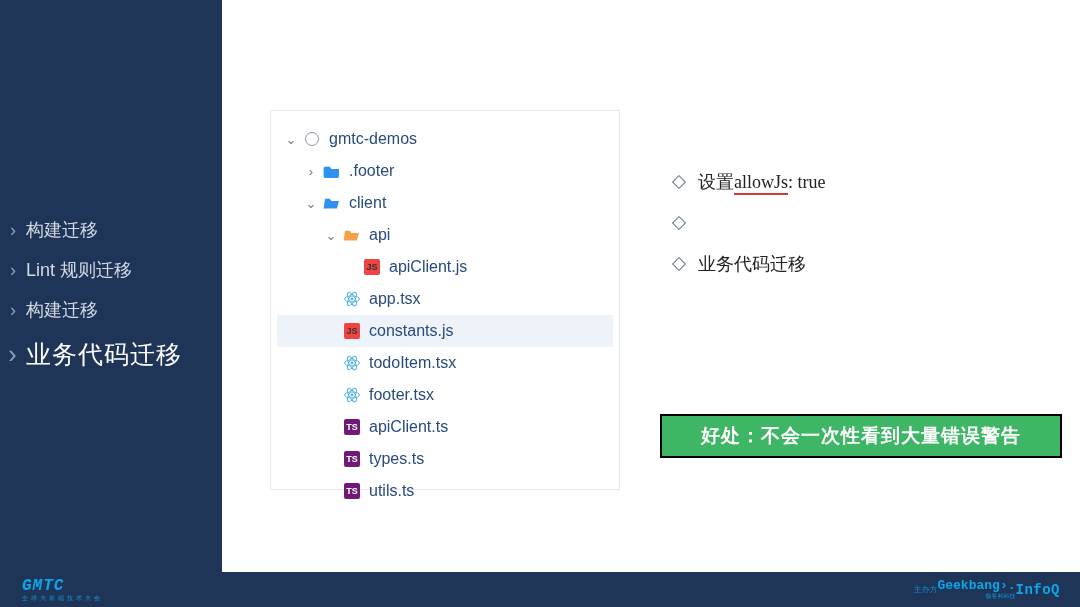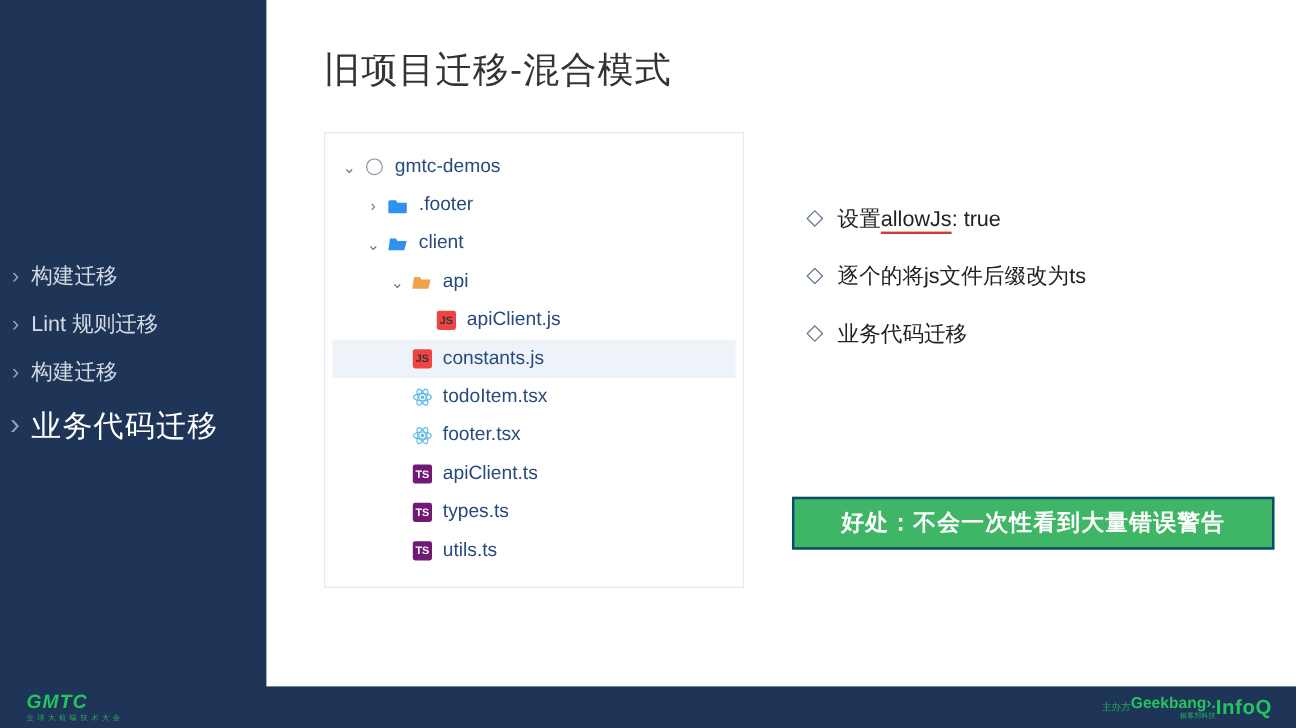--- a/index.html
+++ b/index.html
@@ -9,28 +9,28 @@
   
   .sidebar {
     position: absolute; left: 0; top: 0; width: 222px; height: 607px;
     background: #1f3558;
   }
   .nav { position: absolute; top: 210px; left: 0; width: 100%; color: #e8ecf2; }
   .nav-item { display: flex; align-items: center; gap: 6px; padding: 8px 0 8px 6px; font-size: 18px; color: #d4dbe4; }
   .nav-item.active { font-size: 25px; color: #ffffff; font-weight: 400; letter-spacing: 1px; }
   .nav-item .chev { color: #8ea0b5; width: 14px; display: inline-block; text-align: center; }
 
-  .footer { position: absolute; left: 0; bottom: 0; width: 1080px; height: 35px; background: #1f3558; display: flex; align-items: center; color: #22c55e; }
+  .footer { position: absolute; left: 0; bottom: 0; width: 1080px; height: 35px; background: #1f3558; display: flex; align-items: center; color: #0ea5e9; font-family: Liberation Mono, monospace; }
   .footer .logo-left { margin-left: 22px; font-weight: 800; letter-spacing: 1px; font-size: 16px; font-style: italic; }
   .footer .logo-left .sub { display:block; font-size: 6px; font-weight:400; letter-spacing:3px; font-style:normal; opacity:.85; margin-top:-1px;}
   .footer .right { margin-left: auto; margin-right: 20px; display: flex; align-items: center; gap: 0; }
   .footer .right .tiny { font-size: 8px; opacity: .8; }
   .footer .right .geek { font-size: 13px; font-weight: 600; }
   .footer .right .geek .sub2{display:block;font-size:6px;font-weight:400;text-align:right;opacity:.85;margin-top:-1px;}
-  .footer .right .infoq { font-size: 17px; font-weight: 800; letter-spacing: .5px; }
+  .footer .right .infoq { font-size: 14px; font-weight: 800; letter-spacing: .5px; }
 
   
   .main { position: absolute; left: 222px; top: 0; width: 858px; height: 572px; }
   .title { position: absolute; left: 48px; top: 38px; font-size: 30px; color: #333; letter-spacing: 1px; }
 
   
   .tree-wrap {
     position: absolute; left: 48px; top: 110px; width: 350px; height: 380px;
     border: 1px solid #e6e9ed; background: #fff;
   }
@@ -49,28 +49,28 @@
   .ico-circle { width: 14px; height: 14px; border: 1.5px solid #8a93a0; border-radius: 50%; }
   .ico-folder { fill: #2f91f0; }
   .ico-folder.open { fill: #2f91f0; }
   .ico-folder.orange { fill: #f0a24a; }
   .ico-js { width:16px;height:16px;background:#ef4444;color:#333;font-size:9px;font-weight:700;display:flex;align-items:center;justify-content:center;border-radius:2px;}
   .ico-ts { width:16px;height:16px;background:#701a75;color:#fff;font-size:9px;font-weight:700;display:flex;align-items:center;justify-content:center;border-radius:2px;}
   .ico-react svg { stroke:#5bb7e5; }
 
   
   .bullets { position: absolute; left: 452px; top: 170px; width: 380px; }
-  .bullets li { list-style: none; display: flex; align-items: center; gap: 14px; margin-bottom: 24px; font-size: 18px; color: #222; }
+  .bullets li { list-style: none; display: flex; align-items: center; gap: 14px; margin-bottom: 24px; font-size: 18px; color: #222; font-family: Liberation Serif, serif; }
   .diamond { width: 10px; height: 10px; border: 1.5px solid #5b728e; transform: rotate(45deg); flex-shrink:0; }
   .underline-red { border-bottom: 2px solid #d03939; padding-bottom:1px;}
 
   
   .callout {
     position: absolute; left: 438px; top: 414px; width: 402px; height: 44px;
-    background: #3eb665; border: 2px solid #0c4a6e; color: #fff; font-size: 19px; font-weight: 600;
+    background: #3eb665; border: 2px solid #000000; color: #fff; font-size: 19px; font-weight: 600;
     display: flex; align-items: center; justify-content: center; letter-spacing: 1px; text-align: right;
   }
 </style>
 </head>
 <body>
 
 <div class="slide">
 
   <div class="sidebar">
     <div class="nav">
@@ -87,21 +87,20 @@
         <span>构建迁移</span>
       </div>
       <div class="nav-item active">
         <span class="chev">›</span>
         <span>业务代码迁移</span>
       </div>
     </div>
   </div>
 
   <div class="main">
-    <div class="title">旧项目迁移-混合模式</div>
 
     <div class="tree-wrap">
       <div class="tree">
 
         <div class="row ind1">
           <span class="arrow">⌄</span>
           <span class="ico">
               <span class="ico-circle"></span>
             </span>
           <span class="label">gmtc-demos</span>
@@ -138,20 +137,32 @@
         </div>
 
         <div class="row ind4">
           <span class="arrow"></span>
           <span class="ico">
               <span class="ico-js">JS</span>
             </span>
           <span class="label">apiClient.js</span>
         </div>
 
+        <div class="row ind3">
+          <span class="arrow"></span>
+          <span class="ico ico-react">
+            <svg width="18" height="18" viewBox="0 0 24 24" fill="none" stroke-width="1.3">
+                <circle cx="12" cy="12" r="2" fill="#5bb7e5" stroke="none"></circle>
+                <ellipse cx="12" cy="12" rx="10" ry="4"></ellipse>
+                <ellipse cx="12" cy="12" rx="10" ry="4" transform="rotate(60 12 12)"></ellipse>
+                <ellipse cx="12" cy="12" rx="10" ry="4" transform="rotate(120 12 12)"></ellipse>
+              </svg>
+          </span>
+          <span class="label">app.tsx</span>
+        </div>
 
         <div class="row ind3 selected">
           <span class="arrow"></span>
           <span class="ico">
               <span class="ico-js">JS</span>
             </span>
           <span class="label">constants.js</span>
         </div>
 
         <div class="row ind3">
@@ -209,21 +220,20 @@
 
     <ul class="bullets">
       <li>
         <span class="diamond"></span>
         <span>
           <span>设置</span><span class="underline-red">allowJs</span><span>: true</span>
         </span>
       </li>
       <li>
         <span class="diamond"></span>
-        <span>逐个的将js文件后缀改为ts</span>
       </li>
       <li>
         <span class="diamond"></span>
         <span>业务代码迁移</span>
       </li>
     </ul>
 
     <div class="callout">
       <span>好处：不会一次性看到大量错误警告</span>
     </div>

